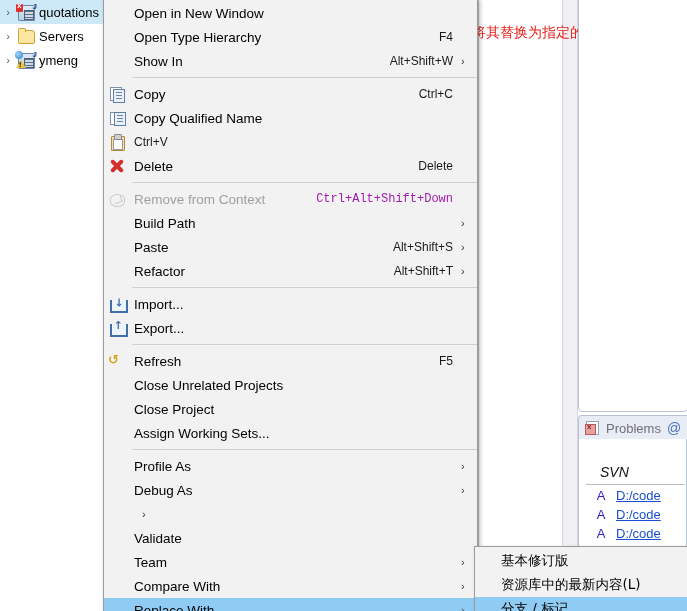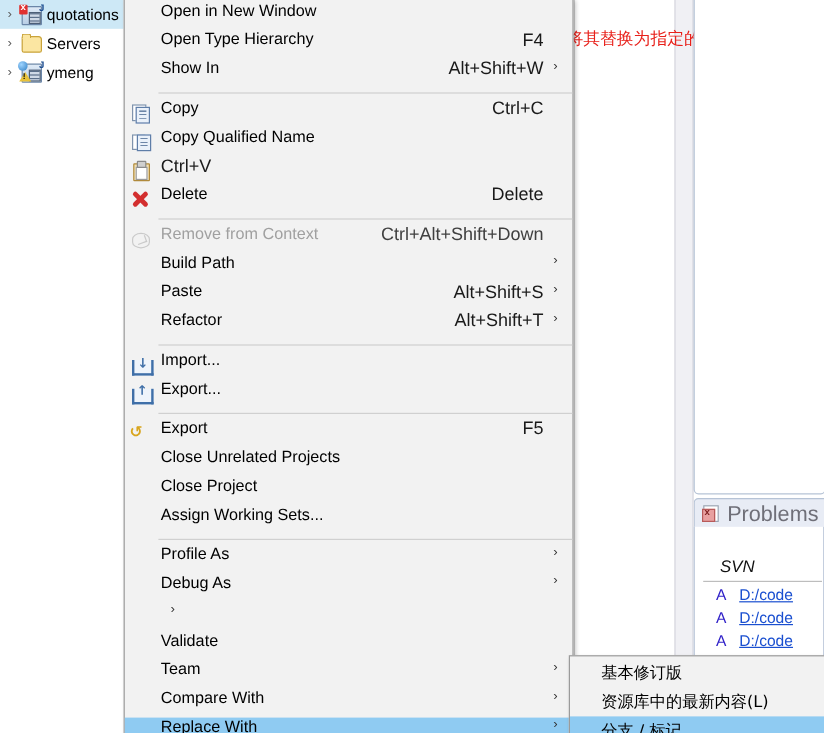--- a/index.html
+++ b/index.html
@@ -53,21 +53,21 @@
 
   
   .annotation{position:absolute;color:#e8201a;font-size:14px;white-space:nowrap;
     font-family:"DejaVu Sans","Liberation Sans",sans-serif;}
 
   
   .view-top{position:absolute;background:#fff;border:1px solid #b6c3d6;border-radius:0 0 4px 4px;}
   .view-panel{position:absolute;background:#fff;border:1px solid #b6c3d6;border-top:none;}
   .view-tabbar{position:absolute;height:24px;display:flex;align-items:center;
     background:#e8ecf5;border:1px solid #b6c3d6;border-bottom:none;border-radius:4px 4px 0 0;padding-left:6px;gap:6px;}
-  .tab-lbl{color:#6f6f78;font-size:18px;}
+  .tab-lbl{color:#6f6f78;font-size:13px;}
   .at-glyph{color:#4a73b8;font-size:14px;}
   .prob-icon{width:15px;height:14px;position:relative;flex:0 0 15px;}
   .prob-icon .sheet{position:absolute;left:1px;top:0;width:11px;height:12px;
     background:#fff;border:1px solid #9aa3b2;}
   .prob-icon .sq{position:absolute;left:0;top:3px;width:9px;height:9px;background:#e8a0a0;border:1px solid #b85a5a;}
   .prob-icon .sq:after{content:"x";position:absolute;left:1px;top:-3px;font-size:8px;color:#7d1f1f;font-weight:bold;}
 
   .svn-title{position:absolute;font-size:14px;color:#111;}
   .svn-rule{position:absolute;height:1px;background:#bdbdbd;}
   .svn-row{position:absolute;display:flex;align-items:center;height:18px;white-space:nowrap;}
@@ -77,28 +77,28 @@
   .tiny-box{position:absolute;background:#f2f2f2;border:1px solid #b9b9b9;}
 
   
   .menu{
     position:absolute;background:#f2f2f2;
     border:1px solid #9b9b9b;
     box-shadow:2px 2px 4px rgba(0,0,0,.28);
     padding:2px 0;
   }
   #main-menu{left:103px;top:-2px;width:373px;}
-  .mi{position:relative;height:24px;display:flex;cursor:default;}
+  .mi{position:relative;height:24px;display:flex;align-items:center;cursor:default;}
   .mi.selected{background:#8fcbf2;}
   .mi.disabled{color:#a0a0a0;}
   .mi-icon{width:30px;flex:0 0 30px;position:relative;height:24px;}
   .mi-label{flex:1 1 auto;font-size:13.5px;white-space:nowrap;}
   .mi.disabled .mi-label{color:#a0a0a0;}
-  .mi-accel{font-size:15px;color:#1a1a1a;padding-right:8px;white-space:nowrap;}
-  .mi.disabled .mi-accel{color:#404040;}
+  .mi-accel{font-size:12px;color:#1a1a1a;padding-right:8px;white-space:nowrap;}
+  .mi.disabled .mi-accel{color:#a21caf;font-family:Liberation Mono, monospace;}
   .mi-arrow{width:16px;flex:0 0 16px;font-size:11px;color:#333;text-align:left;}
   .mi.disabled .mi-arrow{color:#a8a8a8;}
   .sep{height:1px;background:#d0d0d0;margin:4px 0 4px 28px;}
 
   
   .g{position:absolute;left:6px;top:5px;width:15px;height:15px;}
   .g-copy .p1{position:absolute;left:0;top:0;width:10px;height:12px;background:#fff;border:1px solid #7f93ad;}
   .g-copy .p2{position:absolute;left:3px;top:2px;width:10px;height:12px;background:#eaf1fa;border:1px solid #5f7ea8;}
   .g-copy .p2:after{content:"";position:absolute;left:2px;top:2px;right:2px;height:7px;
     background:repeating-linear-gradient(#6d86a8 0 1px,transparent 1px 3px);}
@@ -325,21 +325,21 @@
     <span class="mi-accel"></span>
     <span class="mi-arrow"></span>
   </div>
 
   <div class="sep"></div>
 
   <div class="mi">
     <span class="mi-icon">
         <span class="g-ref">↺</span>
       </span>
-    <span class="mi-label">Export</span>
+    <span class="mi-label">Refresh</span>
     <span class="mi-accel">F5</span>
     <span class="mi-arrow"></span>
   </div>
   <div class="mi">
     <span class="mi-icon"></span>
     <span class="mi-label">Close Unrelated Projects</span>
     <span class="mi-accel"></span>
     <span class="mi-arrow"></span>
   </div>
   <div class="mi">

